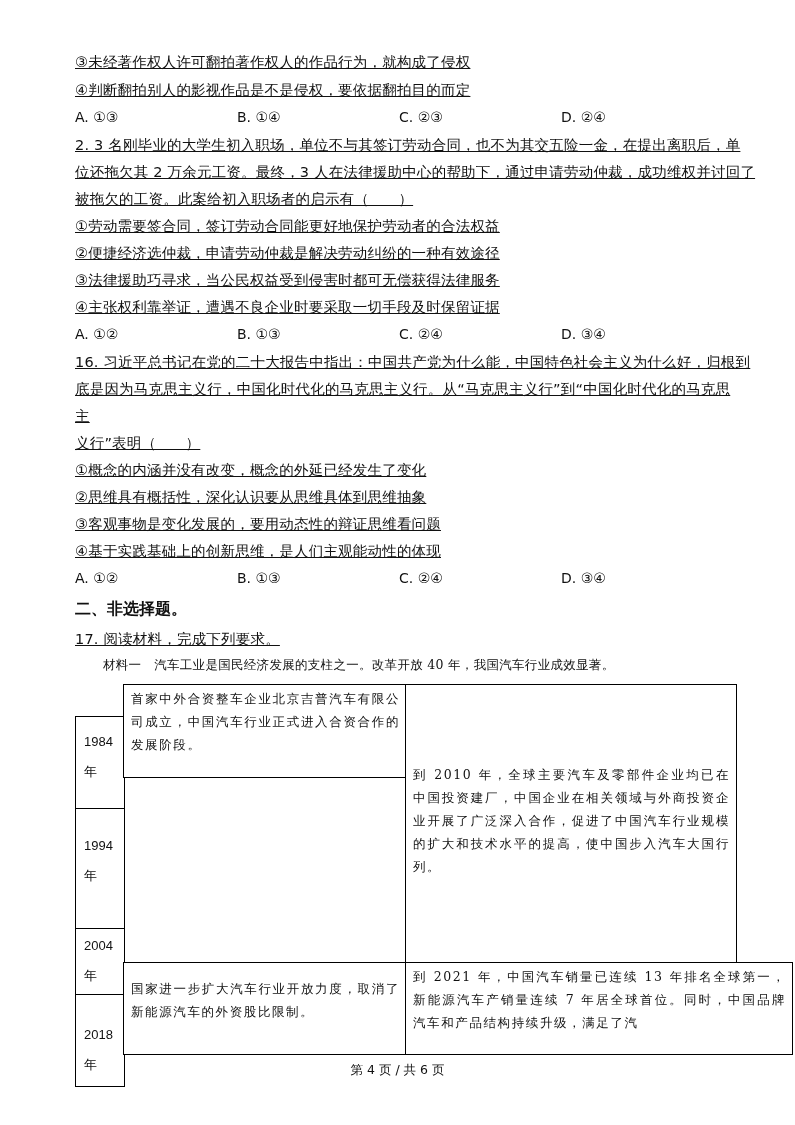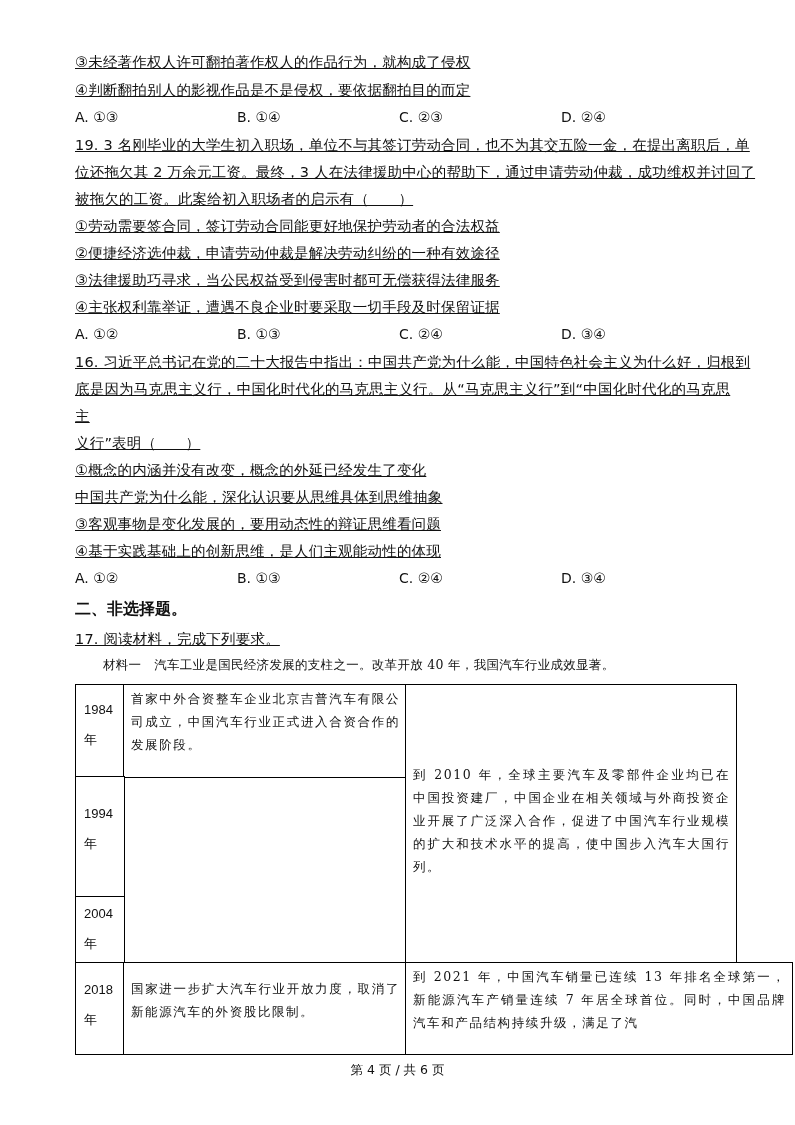--- a/index.html
+++ b/index.html
@@ -22,21 +22,21 @@
     .material {
       position: absolute; left: 103px; top: 656px; font-family: "DejaVu Serif", "Liberation Serif", serif;
       font-size: 12.5px; line-height: 18px; white-space: nowrap; letter-spacing: 0.3px;
     }
     .tbl { position: absolute; left: 75px; top: 684px; width: 662px; height: 371px; }
     .cell {
       position: absolute; border: 1.5px solid #000; box-sizing: border-box; background: #fff;
     }
     .year {
       font-family: "Liberation Sans", sans-serif; font-size: 13px; line-height: 30px;
-      padding-left: 8px; white-space: pre-line;
+      padding-left: 8px; white-space: pre-line; margin-top: 32px;
     }
     .desc {
       font-family: "DejaVu Serif", "Liberation Serif", serif; font-size: 12.5px; line-height: 23px;
       padding: 2px 6px 0 7px; letter-spacing: 1.6px; text-align: justify;
     }
     .footer {
       position: absolute; top: 1061px; left: 0; width: 795px; text-align: center;
       font-family: "DejaVu Sans", sans-serif; font-size: 12.5px; line-height: 18px;
     }
   </style>
@@ -45,40 +45,40 @@
 
 <div class="line" style="top:52px">③未经著作权人许可翻拍著作权人的作品行为，就构成了侵权</div>
 <div class="line" style="top:80px">④判断翻拍别人的影视作品是不是侵权，要依据翻拍目的而定</div>
 <div class="opts" style="top:107px">
   <span class="o0">A. ①③</span>
   <span class="o1">B. ①④</span>
   <span class="o2">C. ②③</span>
   <span class="o3">D. ②④</span>
 </div>
 
-<div class="line" style="top:135px">19. 3 名刚毕业的大学生初入职场，单位不与其签订劳动合同，也不为其交五险一金，在提出离职后，单</div>
+<div class="line" style="top:135px">2. 3 名刚毕业的大学生初入职场，单位不与其签订劳动合同，也不为其交五险一金，在提出离职后，单</div>
 <div class="line" style="top:162px">位还拖欠其 2 万余元工资。最终，3 人在法律援助中心的帮助下，通过申请劳动仲裁，成功维权并讨回了</div>
 <div class="line" style="top:189px">被拖欠的工资。此案给初入职场者的启示有（　　）</div>
 <div class="line" style="top:216px">①劳动需要签合同，签订劳动合同能更好地保护劳动者的合法权益</div>
 <div class="line" style="top:243px">②便捷经济选仲裁，申请劳动仲裁是解决劳动纠纷的一种有效途径</div>
 <div class="line" style="top:270px">③法律援助巧寻求，当公民权益受到侵害时都可无偿获得法律服务</div>
 <div class="line" style="top:297px">④主张权利靠举证，遭遇不良企业时要采取一切手段及时保留证据</div>
 <div class="opts" style="top:324px">
   <span class="o0">A. ①②</span>
   <span class="o1">B. ①③</span>
   <span class="o2">C. ②④</span>
   <span class="o3">D. ③④</span>
 </div>
 
 <div class="line" style="top:352px">16. 习近平总书记在党的二十大报告中指出：中国共产党为什么能，中国特色社会主义为什么好，归根到</div>
 <div class="line" style="top:379px">底是因为马克思主义行，中国化时代化的马克思主义行。从“马克思主义行”到“中国化时代化的马克思</div>
 <div class="line" style="top:406px">主</div>
 <div class="line" style="top:433px">义行”表明（　　）</div>
 <div class="line" style="top:460px">①概念的内涵并没有改变，概念的外延已经发生了变化</div>
-<div class="line" style="top:487px">中国共产党为什么能，深化认识要从思维具体到思维抽象</div>
+<div class="line" style="top:487px">②思维具有概括性，深化认识要从思维具体到思维抽象</div>
 <div class="line" style="top:514px">③客观事物是变化发展的，要用动态性的辩证思维看问题</div>
 <div class="line" style="top:541px">④基于实践基础上的创新思维，是人们主观能动性的体现</div>
 <div class="opts" style="top:568px">
   <span class="o0">A. ①②</span>
   <span class="o1">B. ①③</span>
   <span class="o2">C. ②④</span>
   <span class="o3">D. ③④</span>
 </div>
 
 <div class="section-title">二、非选择题。</div>
@@ -93,20 +93,20 @@
   <div class="cell desc" style="left:48px; top:0; width:284px; height:94px;">首家中外合资整车企业北京吉普汽车有限公司成立，中国汽车行业正式进入合资合作的发展阶段。</div>
 
   <div class="cell year" style="left:0; top:92px; width:50px; height:122px; padding-top:22px;">1994
 年</div>
 
   <div class="cell year" style="left:0; top:212px; width:50px; height:68px; padding-top:2px;">2004
 年</div>
 
   <div class="cell desc" style="left:330px; top:0; width:332px; height:280px; padding-top:78px;">到 2010 年，全球主要汽车及零部件企业均已在中国投资建厂，中国企业在相关领域与外商投资企业开展了广泛深入合作，促进了中国汽车行业规模的扩大和技术水平的提高，使中国步入汽车大国行列。</div>
 
-  <div class="cell year" style="left:0; top:278px; width:50px; height:93px; padding-top:12px;">2018
+  <div class="cell year" style="left:0; top:278px; width:50px; height:93px; padding-top:25px;">2018
 年</div>
   <div class="cell desc" style="left:48px; top:278px; width:284px; height:93px; padding-top:14px;">国家进一步扩大汽车行业开放力度，取消了新能源汽车的外资股比限制。</div>
 
   <div class="cell desc" style="left:330px; top:278px; width:388px; height:93px;">到 2021 年，中国汽车销量已连续 13 年排名全球第一，新能源汽车产销量连续 7 年居全球首位。同时，中国品牌汽车和产品结构持续升级，满足了汽</div>
 </div>
 
 <div class="footer">第 4 页 / 共 6 页</div>
 
 </body></html>

